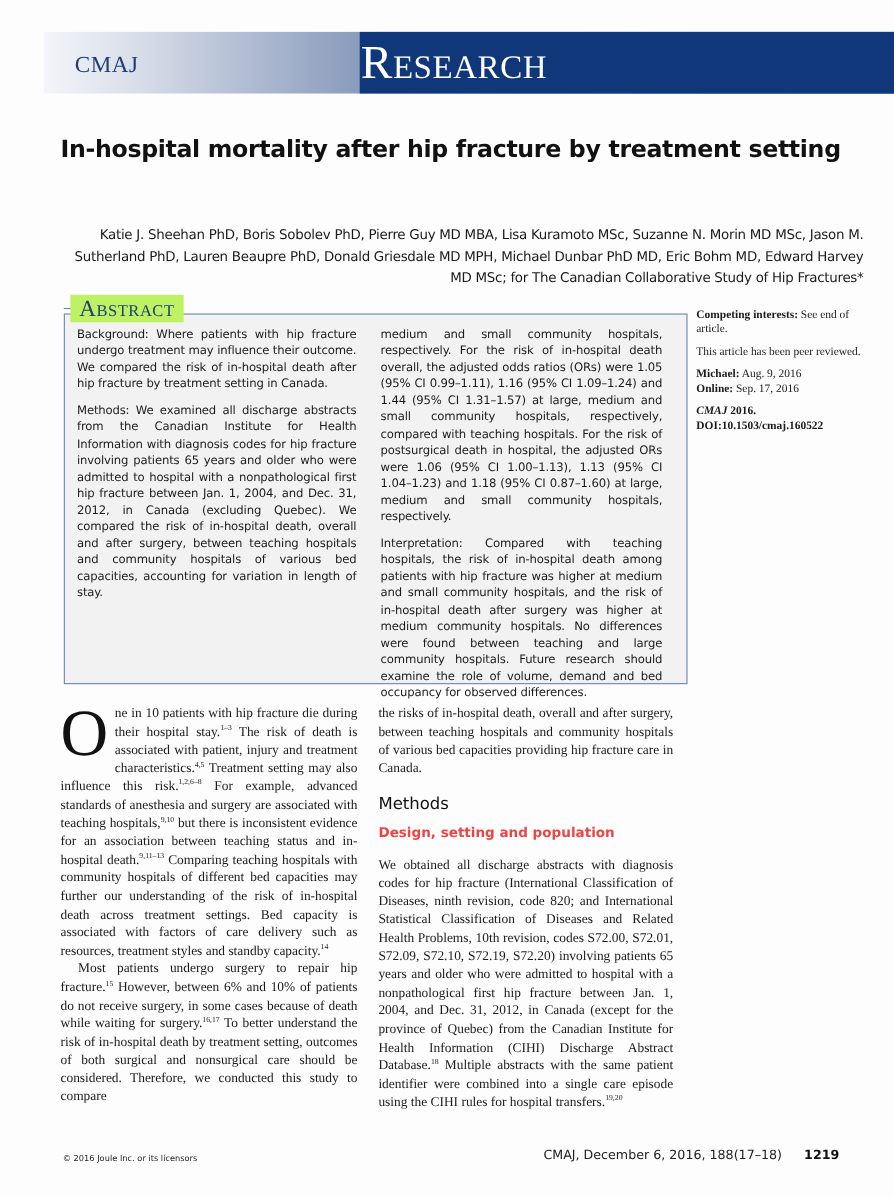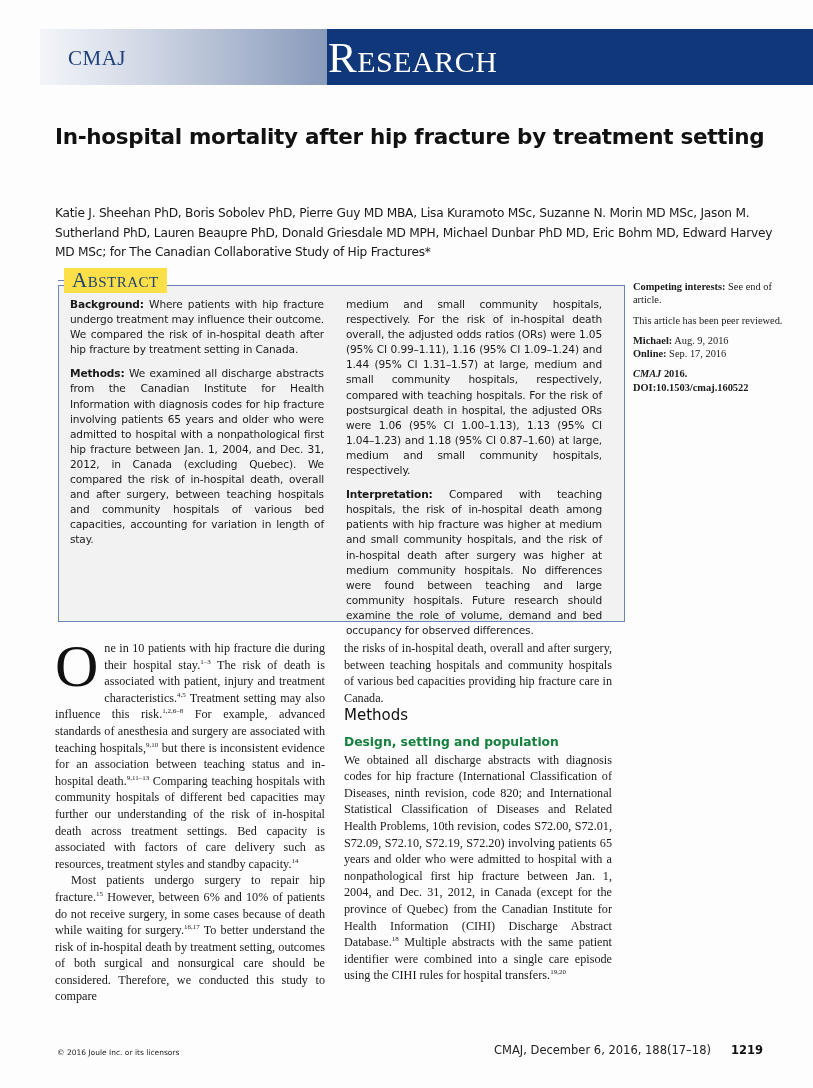--- a/index.html
+++ b/index.html
@@ -3,41 +3,41 @@
 <meta charset="utf-8">
 <style>
   html, body { margin:0; padding:0; }
   body { width:813px; height:1088px; background:#fdfdfd; position:relative; overflow:hidden; color:#1a1a1a; }
   .banner { position:absolute; left:40px; top:29px; width:773px; height:56px;
     background: linear-gradient(90deg, #f3f5f9 0%, #d5dbe7 12%, #8fa0bf 35%, #4d6b9c 58%, #16407e 80%, #0d3677 100%); }
   .banner .journal { position:absolute; left:28px; top:17px; font-family:"Liberation Serif", serif; font-size:21px; color:#1e3f78; letter-spacing:0.5px; }
   .banner .section-bg { position:absolute; left:287px; top:0; right:0; height:56px; background:#0f377a; }
   .banner .section { position:absolute; left:288px; top:6px; font-family:"Liberation Serif", serif; color:#ffffff; font-size:43px; letter-spacing:0.5px; font-variant:small-caps; line-height:46px; }
   .title { position:absolute; left:55px; top:124px; font-family:"DejaVu Sans", sans-serif; font-weight:bold; font-size:21.5px; color:#111; letter-spacing:-0.3px; }
-  .authors { position:absolute; left:55px; top:204px; width:730px; font-family:"DejaVu Sans", sans-serif; font-size:12.2px; line-height:19.5px; color:#1a1a1a; letter-spacing:-0.25px; }
+  .authors { position:absolute; left:55px; top:204px; width:730px; font-family:"DejaVu Sans", sans-serif; font-size:12.2px; line-height:19.5px; color:#1a1a1a; letter-spacing:-0.25px;text-align:right; }
   .abstract-box { position:absolute; left:58px; top:285px; width:565px; height:335px; background:#f2f2f2; border:1px solid #6b86b6; }
-  .abstract-label { position:absolute; left:64px; top:268px; padding:0 8px; background:#fde047; font-family:"Liberation Serif", serif; font-variant:small-caps; font-size:21px; color:#1e3f78; letter-spacing:0.5px; }
+  .abstract-label { position:absolute; left:64px; top:268px; padding:0 8px; background:#bef264; font-family:"Liberation Serif", serif; font-variant:small-caps; font-size:21px; color:#1e3f78; letter-spacing:0.5px; }
   .abstract-dash { position:absolute; left:58px; top:280px; width:8px; height:1px; background:#6b86b6; }
   .abs-col { position:absolute; font-family:"DejaVu Sans", sans-serif; font-size:10.6px; line-height:15.1px; color:#1a1a1a; text-align:justify; letter-spacing:-0.15px; }
   .abs-col p { margin:0 0 9px 0; }
-  .abs-col b { font-weight:bold; }
+  .abs-col b { font-weight:normal; }
   .abs-left { left:70px; top:297px; width:254px; }
   .abs-right { left:346px; top:297px; width:256px; }
   .sidebar { position:absolute; left:633px; top:280px; width:150px; font-family:"Liberation Serif", serif; font-size:10.4px; line-height:13.3px; color:#1a1a1a; }
   .sidebar p { margin:0 0 7px 0; }
   .sidebar b { font-weight:bold; }
   .body-col { position:absolute; font-family:"Liberation Serif", serif; font-size:12.2px; line-height:16.6px; color:#1a1a1a; text-align:justify; }
   .body-col p { margin:0; }
   .body-left { left:55px; top:640px; width:270px; }
   .body-right { left:344px; top:640px; width:268px; }
   .dropcap { float:left; font-family:"Liberation Serif", serif; font-size:60px; line-height:48px; margin:2px 6px 0 0; color:#111; }
   .indent { text-indent:16px; }
   sup { font-size:7px; line-height:0; }
-  .h-methods { font-family:"DejaVu Sans", sans-serif; font-size:15px; font-weight:normal; margin:1px 0 10px 0; color:#111; }
-  .h-design { font-family:"DejaVu Sans", sans-serif; font-size:12.3px; font-weight:bold; margin:8px 0 1px 0; color:#15803d; }
+  .h-methods { font-family:"DejaVu Sans", sans-serif; font-size:15px; font-weight:normal; margin:16px 0 10px 0; color:#111; }
+  .h-design { font-family:"DejaVu Sans", sans-serif; font-size:12.3px; font-weight:bold; margin:8px 0 12px 0; color:#ef4444; }
   .footer-left { position:absolute; left:57px; top:1048px; font-family:"DejaVu Sans", sans-serif; font-size:7.5px; color:#222; }
   .footer-right { position:absolute; left:494px; top:1043px; font-family:"DejaVu Sans", sans-serif; font-size:11.5px; color:#222; }
   .footer-page { position:absolute; left:731px; top:1043px; font-family:"DejaVu Sans", sans-serif; font-size:11.5px; font-weight:bold; color:#111; }
 </style>
 </head>
 <body>
 
 <div class="banner">
   <span class="journal">CMAJ</span>
   <div class="section-bg"></div>

